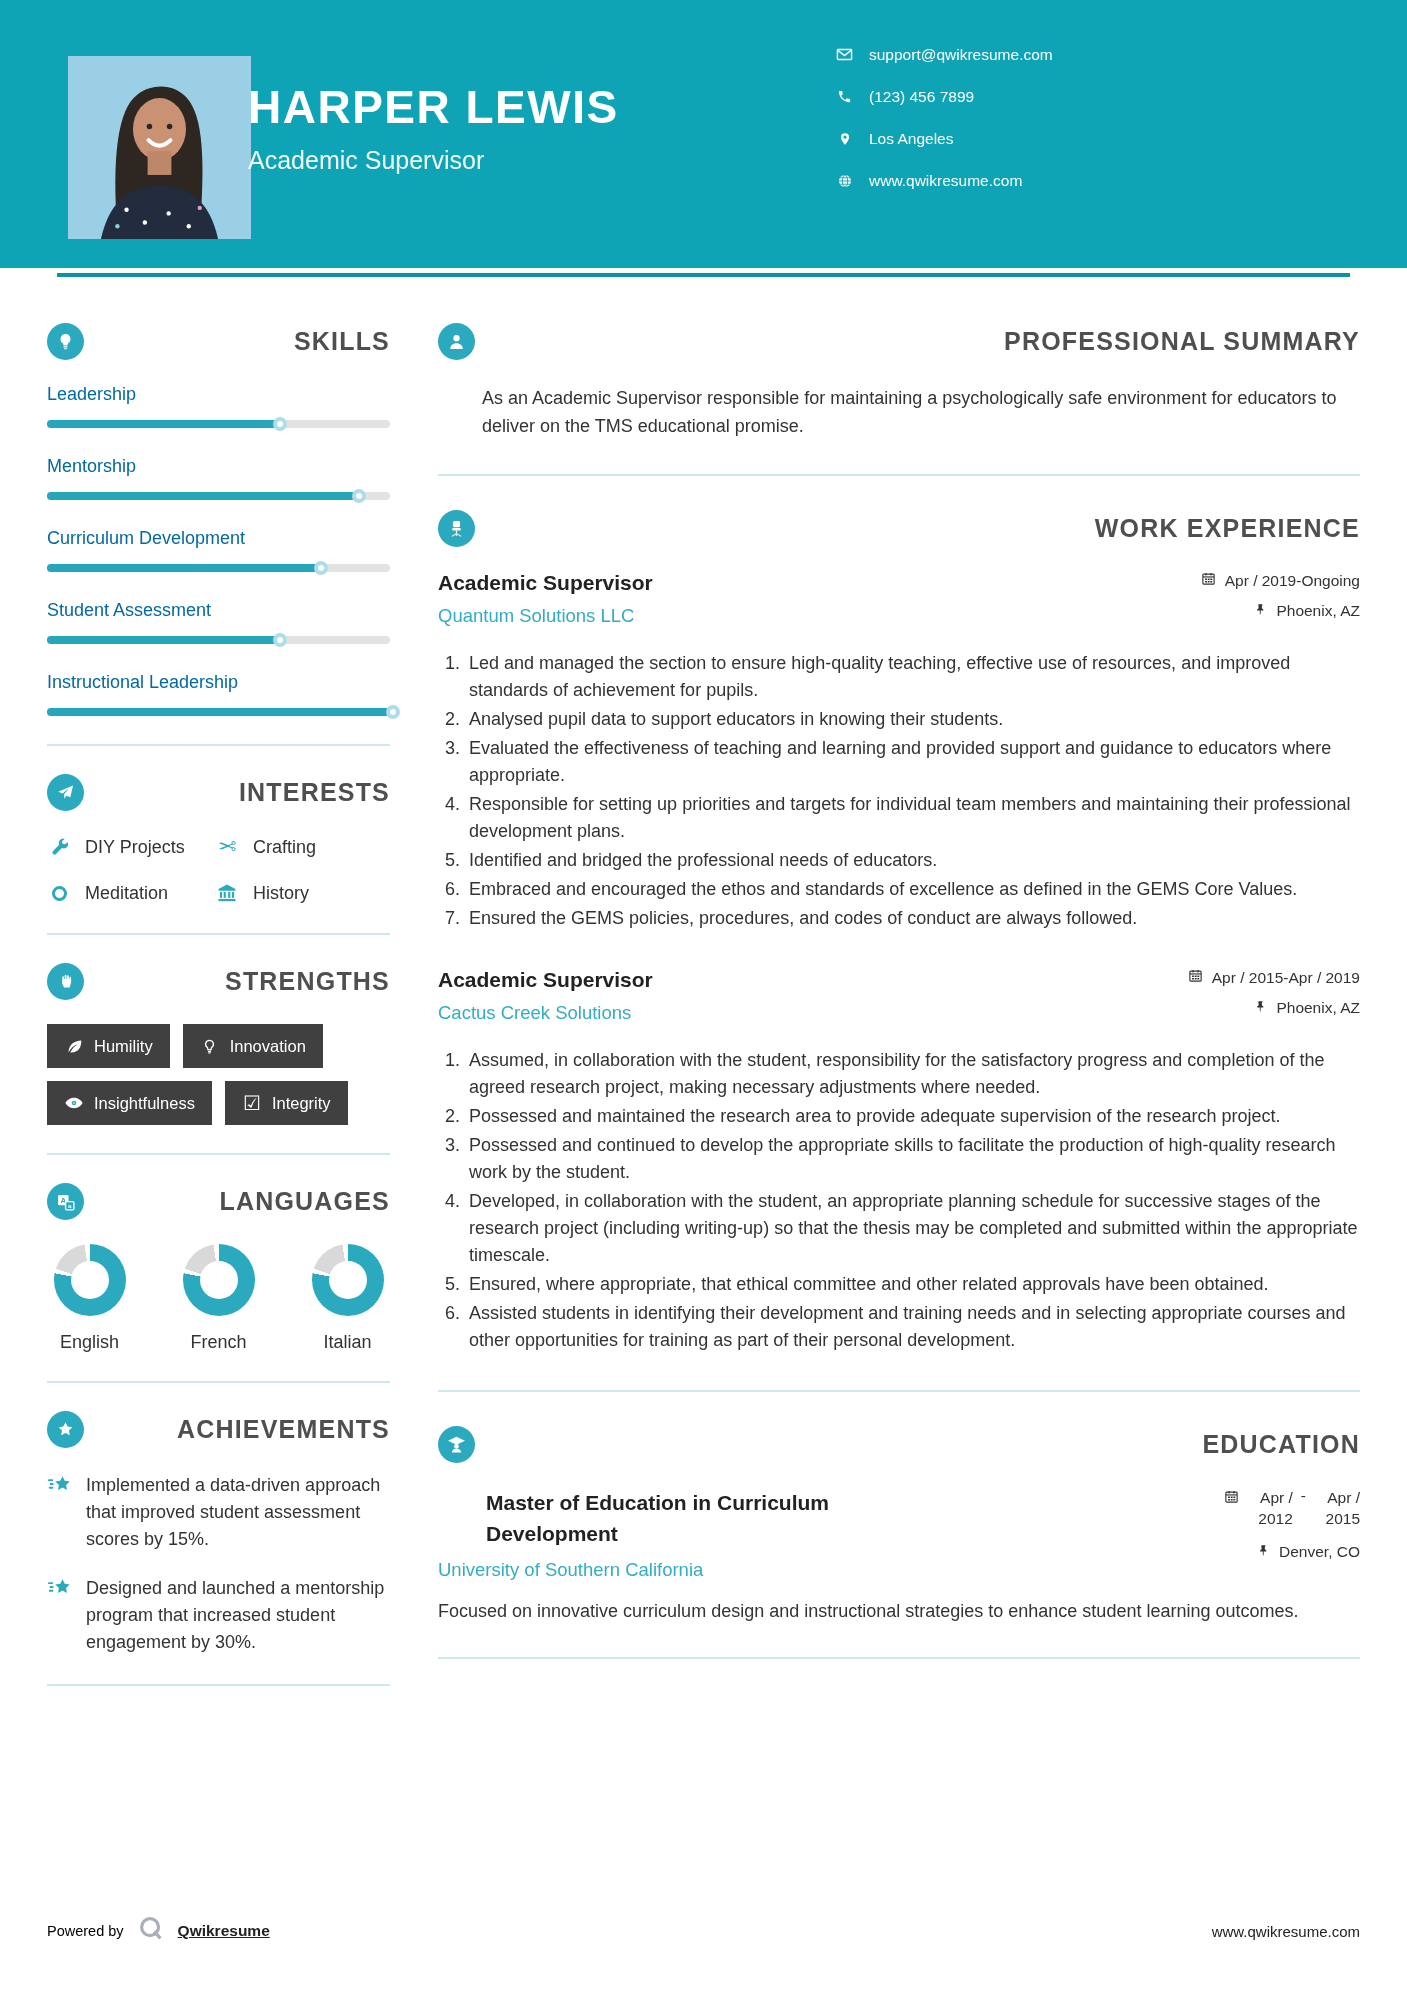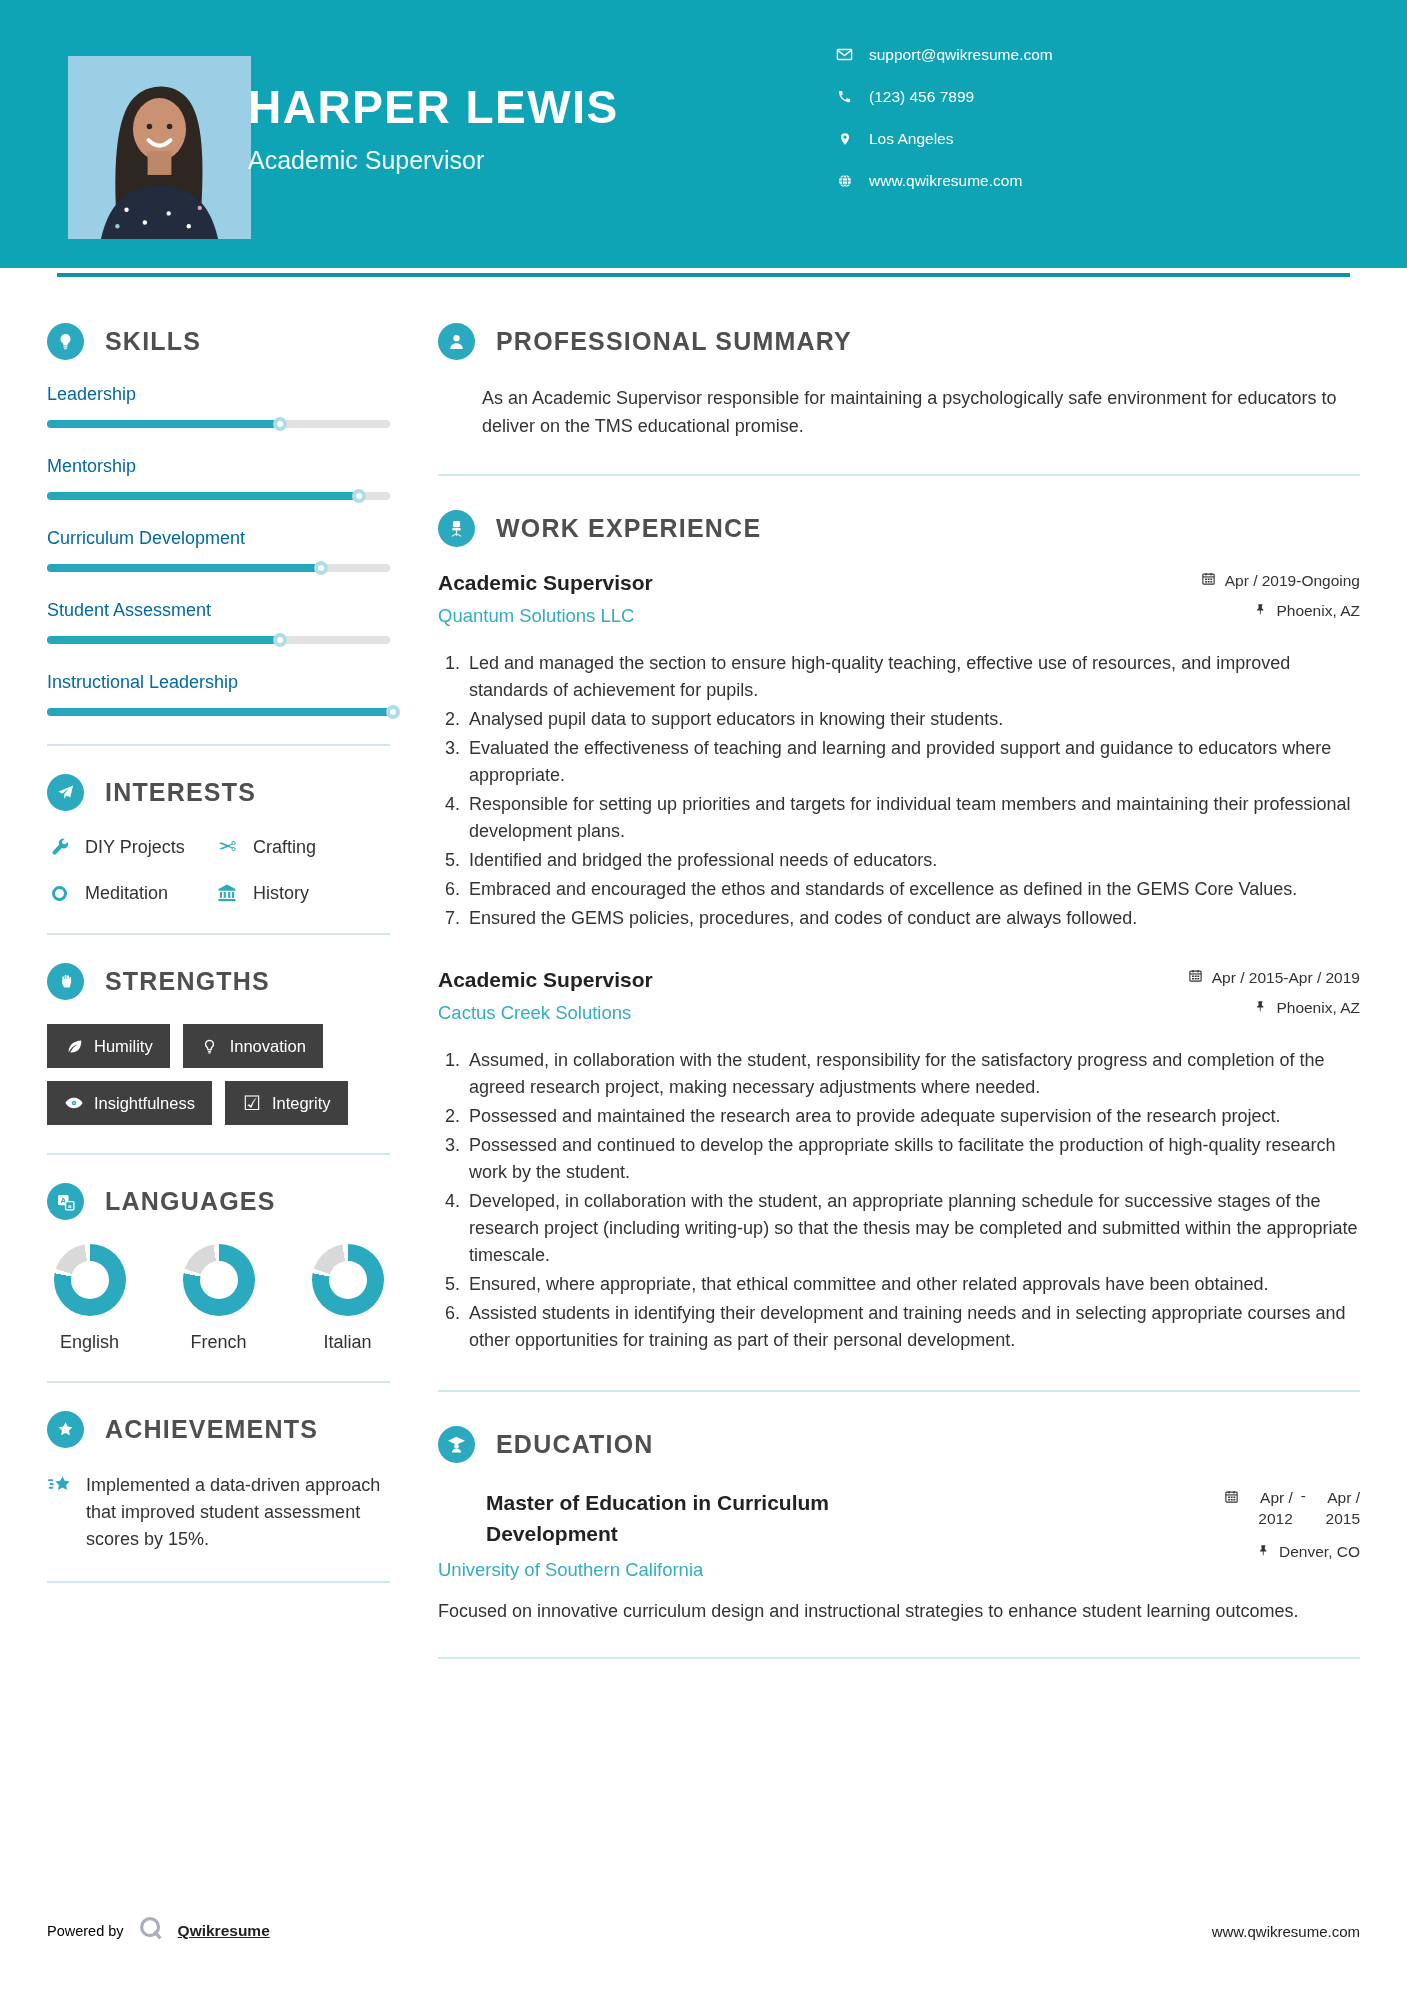--- a/index.html
+++ b/index.html
@@ -16,21 +16,21 @@
   .job-title { font-size:25px; font-weight:400; margin-top:12px; color:#f2fbfc; }
   .contact { position:absolute; left:836px; top:42px; list-style:none; }
   .contact li { display:flex; align-items:center; gap:16px; color:#fff; font-size:15.5px; height:25px; margin-bottom:17px; }
   .contact .cic { width:17px; height:17px; display:flex; align-items:center; justify-content:center; flex:none; }
 
   
   .content { display:flex; padding:46px 47px 0 47px; }
   .col-left { width:343px; flex:none; }
   .col-right { flex:1; margin-left:48px; }
 
-  .sec-head { display:flex; align-items:center; gap:21px; margin-bottom:24px; }
+  .sec-head { display:flex; align-items:center; gap:21px; margin-bottom:24px;justify-content:space-between; }
   .sec-ic { width:37px; height:37px; border-radius:50%; background:#2AA9BF; display:flex; align-items:center; justify-content:center; flex:none; }
   .sec-title { font-size:25px; font-weight:700; letter-spacing:1.2px; color:#4F4F4F; }
   .divider { height:2px; background:#CDE9EC; border:none; margin:28px 0; }
 
   
   .skill { margin-bottom:9px; }
   .skill-label { font-size:18px; color:#0369a1; margin-bottom:15px; }
   .bar { position:relative; height:8px; background:#E3E3E3; border-radius:5px; margin-bottom:28px; }
   .fill { position:relative; height:8px; background:#25A6BB; border-radius:5px; }
   .knob { position:absolute; right:-10px; top:50%; transform:translateY(-50%); width:14px; height:14px; background:#fff; border:4px solid #AEDCEA; border-radius:50%; }
@@ -343,20 +343,31 @@
         <span class="aic">
           <svg viewBox="0 0 27 24" width="27" height="24">
               <path fill="#2AA9BF" d="M15.5 3.2l2.2 4.5 5 .7-3.6 3.5.9 5-4.5-2.4-4.5 2.4.9-5-3.6-3.5 5-.7z"></path>
               <rect x="1" y="6.2" width="5.2" height="1.9" rx=".95" fill="#2AA9BF"></rect>
               <rect x="2.6" y="10" width="4" height="1.9" rx=".95" fill="#2AA9BF"></rect>
               <rect x="1.8" y="13.8" width="4.6" height="1.9" rx=".95" fill="#2AA9BF"></rect>
             </svg>
         </span>
         <div class="ach-text">Implemented a data-driven approach that improved student assessment scores by 15%.</div>
       </div>
+      <div class="ach">
+        <span class="aic">
+          <svg viewBox="0 0 27 24" width="27" height="24">
+              <path fill="#2AA9BF" d="M15.5 3.2l2.2 4.5 5 .7-3.6 3.5.9 5-4.5-2.4-4.5 2.4.9-5-3.6-3.5 5-.7z"></path>
+              <rect x="1" y="6.2" width="5.2" height="1.9" rx=".95" fill="#2AA9BF"></rect>
+              <rect x="2.6" y="10" width="4" height="1.9" rx=".95" fill="#2AA9BF"></rect>
+              <rect x="1.8" y="13.8" width="4.6" height="1.9" rx=".95" fill="#2AA9BF"></rect>
+            </svg>
+        </span>
+        <div class="ach-text">Designed and launched a mentorship program that increased student engagement by 30%.</div>
+      </div>
 
       <hr class="divider">
     </aside>
 
     <main class="col-right">
 
       <div class="sec-head">
         <span class="sec-ic">
           <svg viewBox="0 0 24 24" width="21" height="21">
               <circle cx="12" cy="8.2" r="3.6" fill="#fff"></circle>

